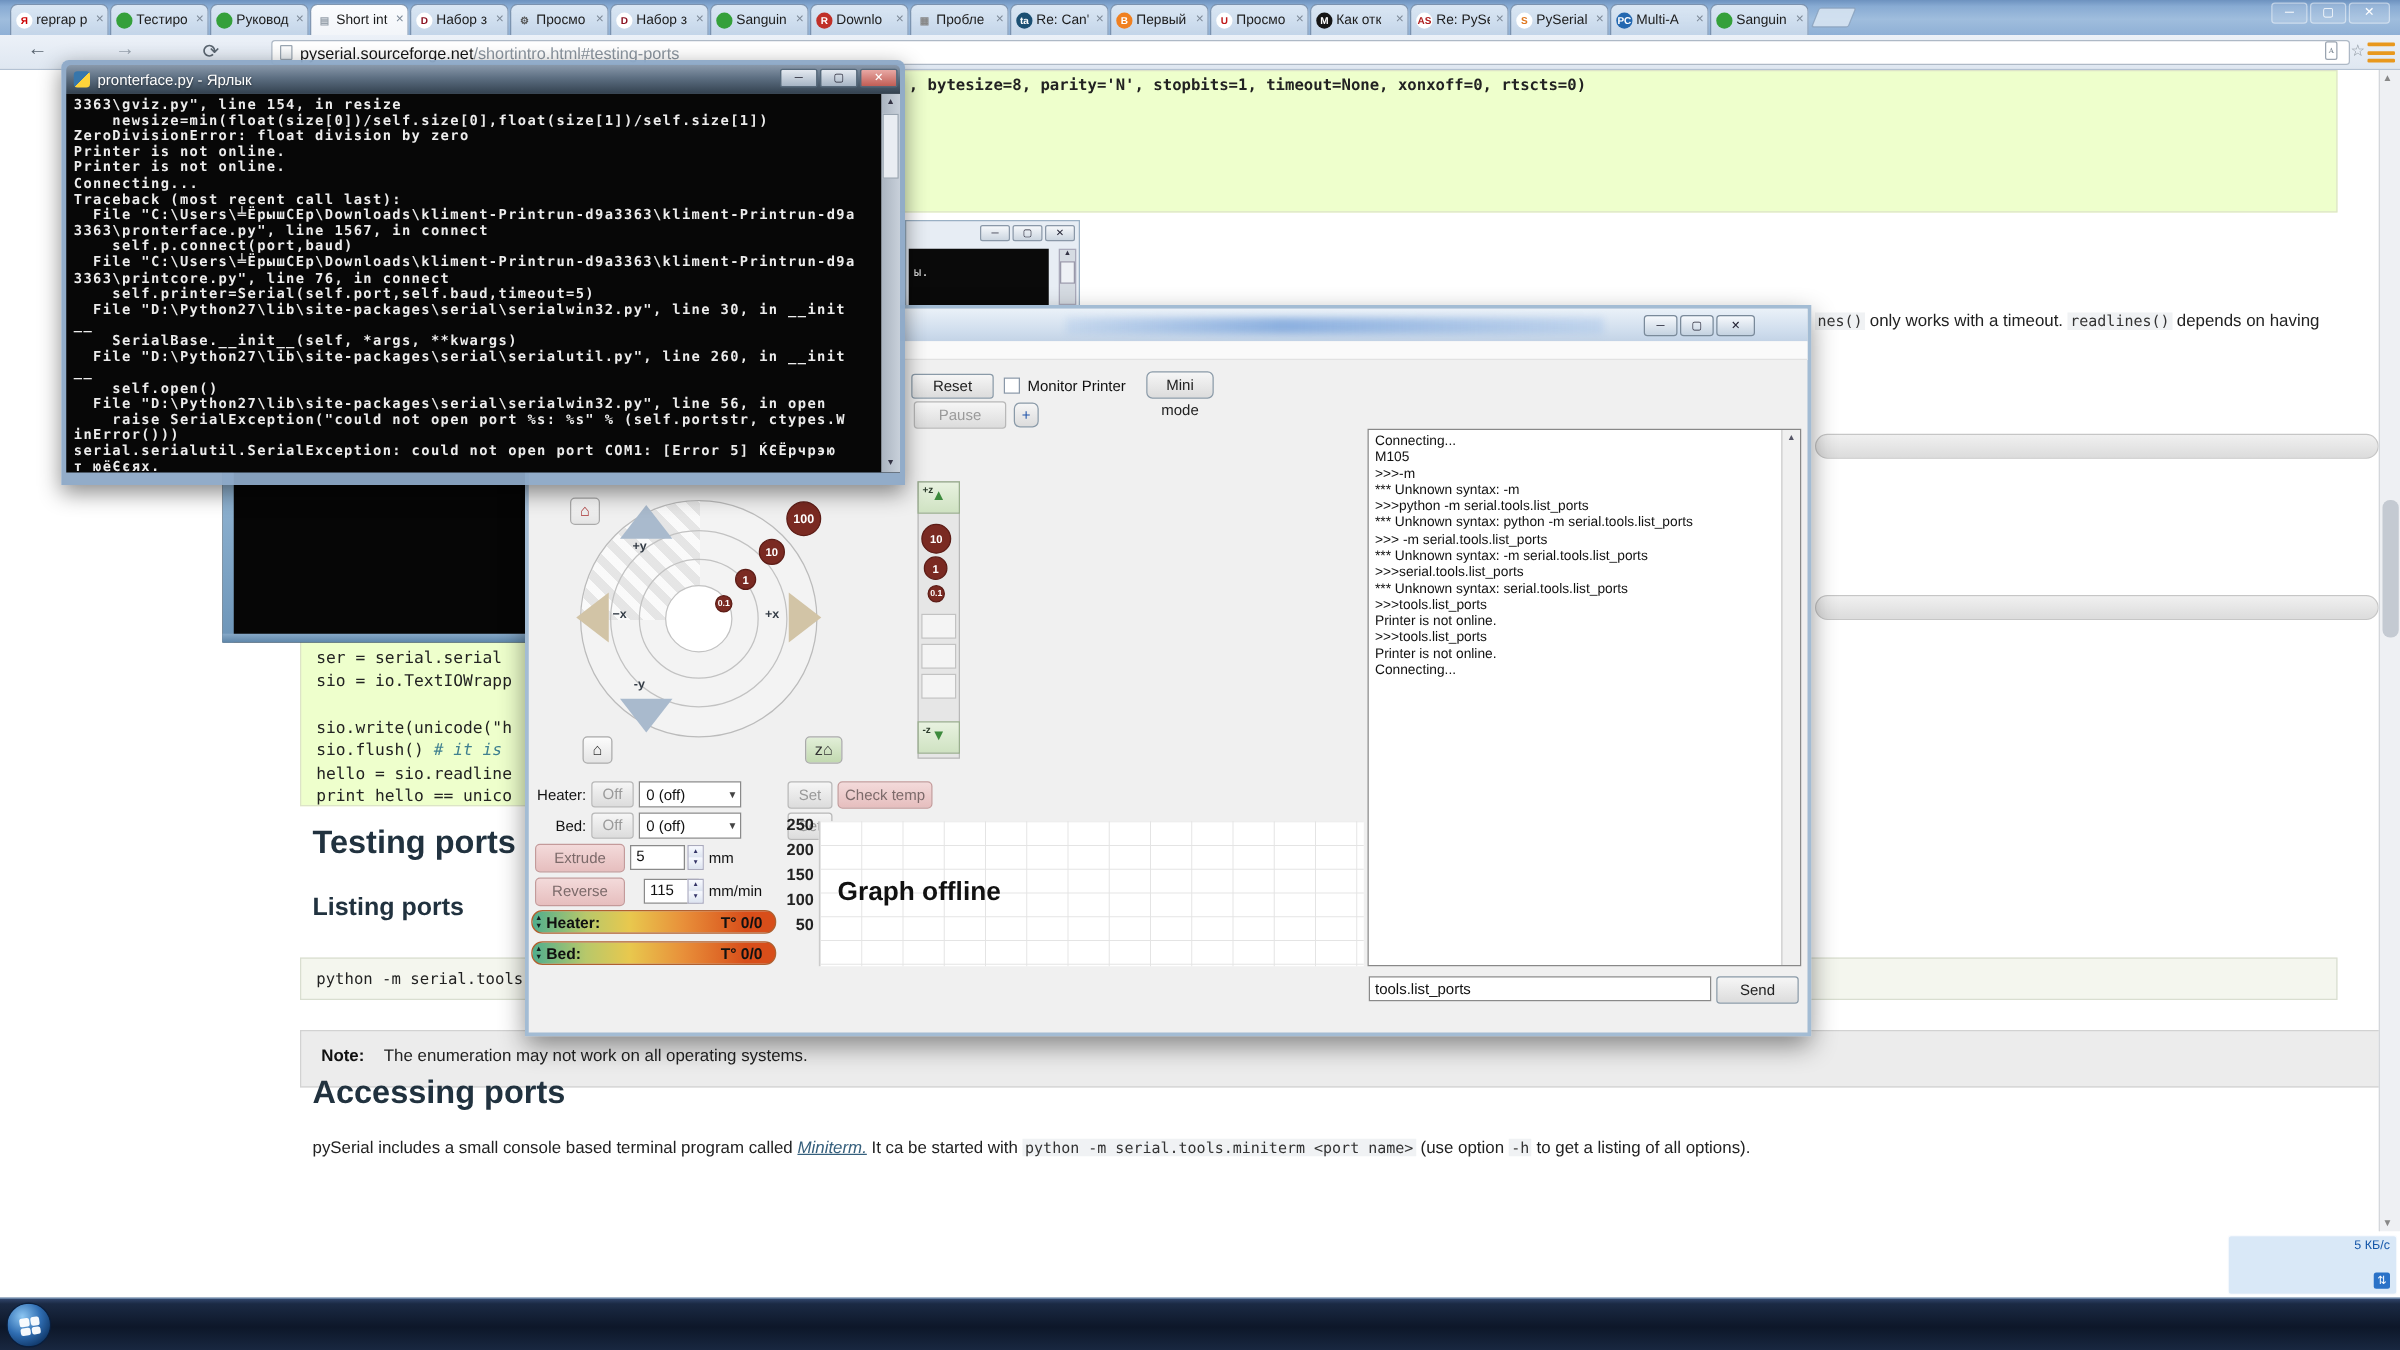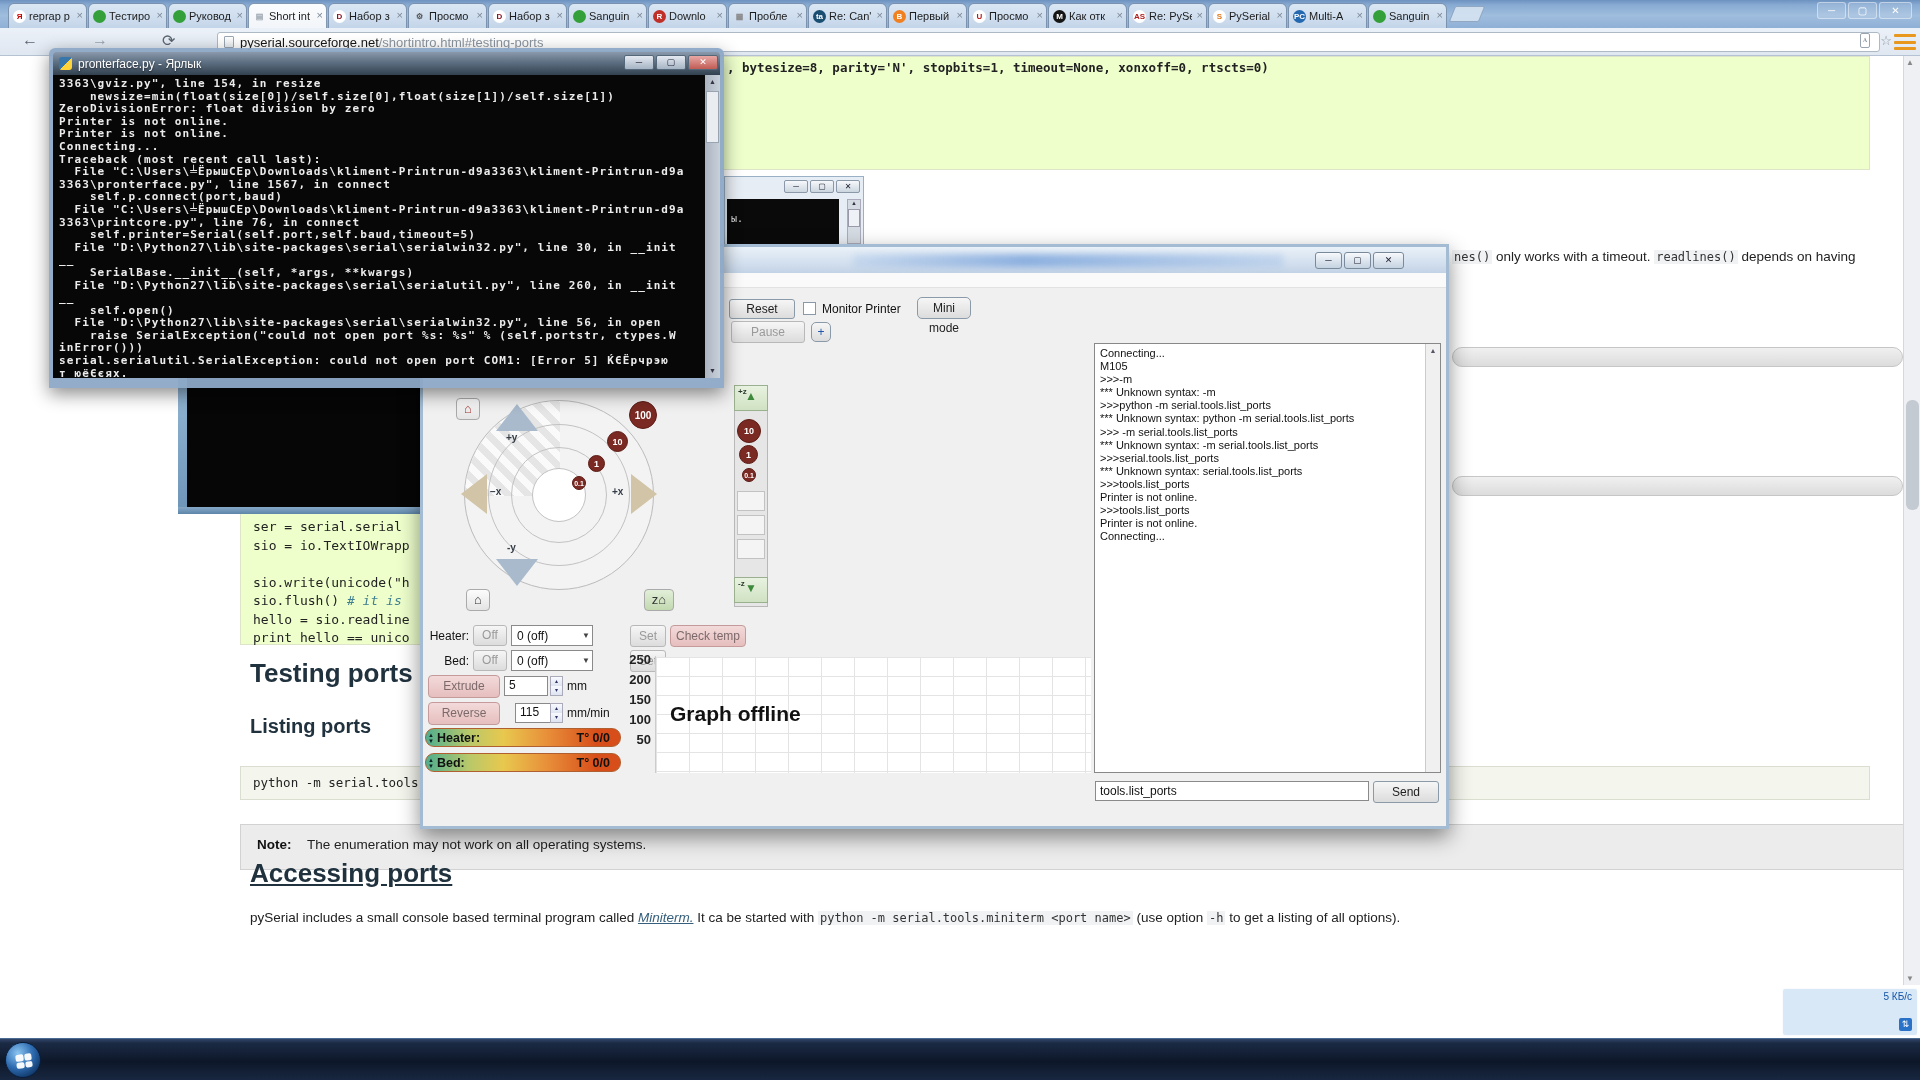--- a/index.html
+++ b/index.html
@@ -240,21 +240,21 @@
 
   <div class="abs page-el" style="left:240px;top:766px;width:1630px;height:34px;background:#f4f6ee;border:1px solid #d9ded0;">
     <span class="abs mono" style="left:12px;top:8px;font-size:12.5px;color:#222;white-space:pre;">python -m serial.tools.list_ports</span>
   </div>
 
   <div class="abs page-el notebox" style="left:240px;top:824px;width:1704px;height:46px;">
     <span class="abs" style="left:16px;top:12px;font-size:13.5px;font-weight:bold;color:#111;">Note:</span>
     <span class="abs ptext" style="left:66px;top:12px;white-space:nowrap;">The enumeration may not work on all operating systems.</span>
   </div>
 
-  <div class="abs page-el h2" style="left:250px;top:858px;text-decoration:underline;">Accessing ports</div>
+  <div class="abs page-el h2" style="left:250px;top:858px;">Accessing ports</div>
 
   <div class="abs page-el ptext" style="left:250px;top:910px;width:1630px;">
     <span>pySerial includes a small console based terminal program called </span><span class="plink">Miniterm.</span><span> It ca be started with </span><span class="icode">python -m serial.tools.miniterm &lt;port name&gt;</span><span> (use option </span><span class="icode">-h</span><span> to get a listing of all options).</span>
   </div>
 
   <div class="abs pgscroll">
     <div class="abs" style="left:2px;top:2px;font-size:8px;color:#888;">▲</div>
     <div class="abs" style="left:2px;top:344px;width:13px;height:110px;background:#c4cad2;border-radius:6px;"></div>
     <div class="abs" style="left:2px;bottom:2px;font-size:8px;color:#888;">▼</div>
   </div>

